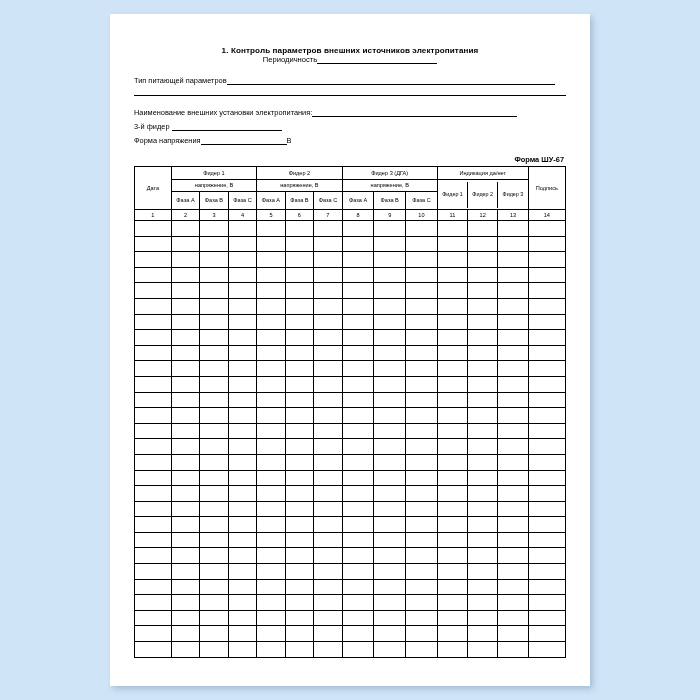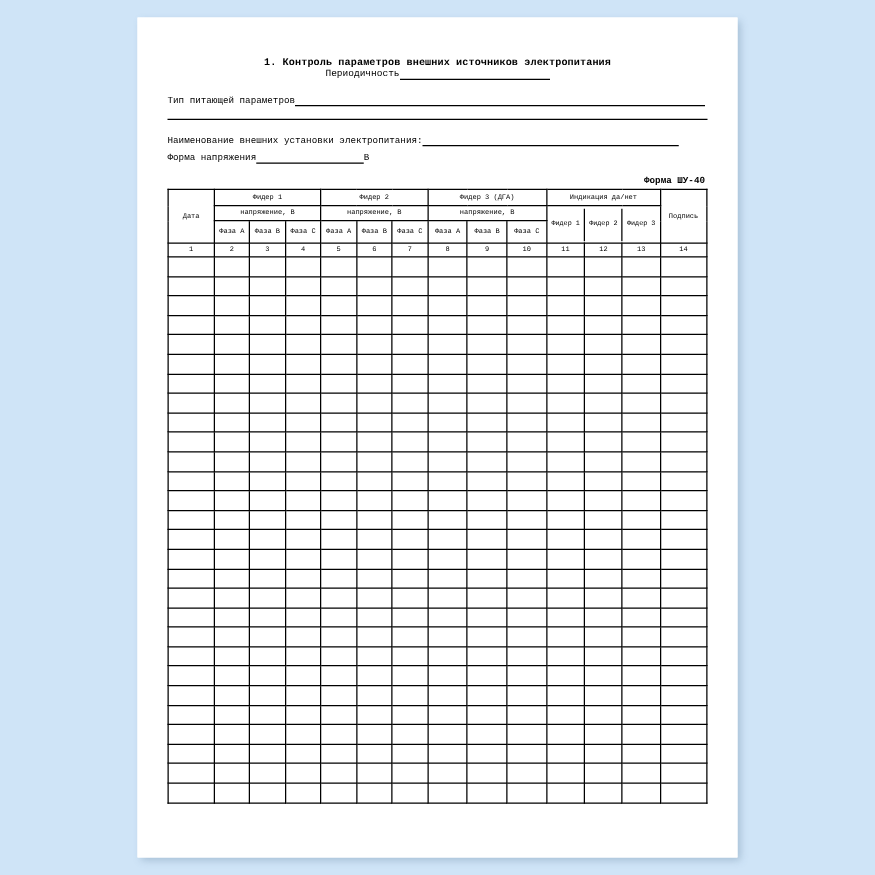--- a/index.html
+++ b/index.html
@@ -24,21 +24,20 @@
   }
   .sheet {
     position: absolute;
     left: 0;
     top: 0;
     width: 480px;
     height: 672px;
     background: #ffffff;
     box-sizing: border-box;
     padding: 26px 24px 10px 24px;
-    font-family: Liberation Mono, monospace;
   }
   .doc-title {
     text-align: center;
     font-size: 8.1px;
     font-weight: bold;
     color: #000;
     margin: 6px 0 0 0;
     letter-spacing: 0.1px;
   }
   .periodic-row {
@@ -134,24 +133,28 @@
     <div class="field-row">
       <span>Тип питающей параметров</span><span class="underline-long" style="width:328px"></span>
     </div>
     <div class="blank-line-full"></div>
 
     <div class="field-row">
       <span>Наименование внешних установки электропитания:</span><span class="underline-long" style="width:205px"></span>
     </div>
 
     <div class="feeder-row">
+      <span>3-й фидер</span>
+      <span class="fill-line" style="width:110px"></span>
+    </div>
+    <div class="feeder-row">
       <span>Форма напряжения</span><span class="fill-line" style="width:86px"></span><span>В</span>
     </div>
 
-    <div class="form-code">Форма ШУ-40</div>
+    <div class="form-code">Форма ШУ-67</div>
 
     <table class="grid">
       <colgroup>
         <col style="width:8.0%">
         <col style="width:6.2%">
           <col style="width:6.2%">
           <col style="width:6.2%">
         <col style="width:6.2%">
           <col style="width:6.2%">
           <col style="width:6.2%">

